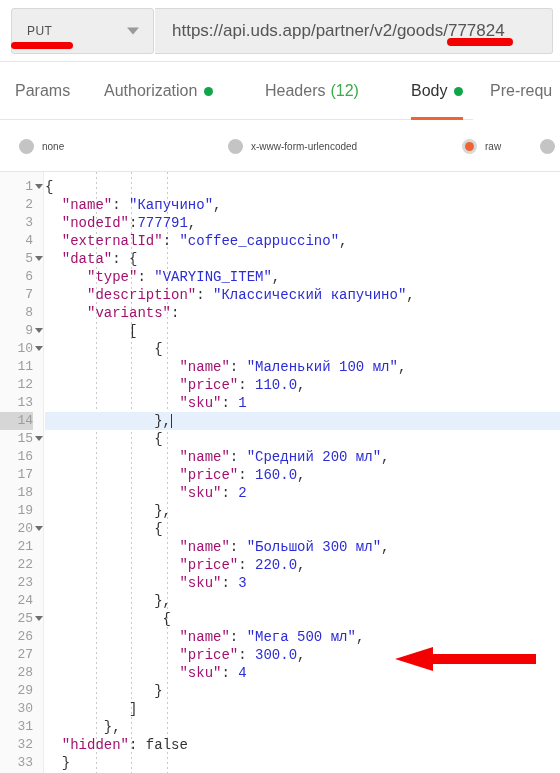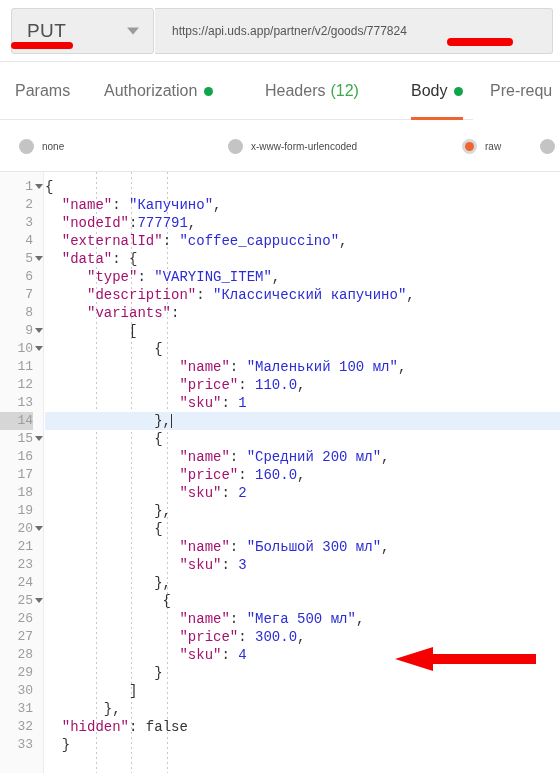--- a/index.html
+++ b/index.html
@@ -21,21 +21,21 @@
     position: absolute; left: 11px; top: 8px;
     width: 143px; height: 46px;
     background: #eeeeee;
     border: 1px solid #d8d8d8;
     border-radius: 3px;
     display: flex; align-items: center;
     cursor: pointer;
   }
   #method-label {
     margin-left: 15px;
-    font-size: 19px; color: #4f4f4f;
+    font-size: 12px; color: #4f4f4f;
     letter-spacing: .4px;
   }
   #method-caret {
     position: absolute; right: 14px; top: 50%;
     transform: translateY(-50%);
     width: 0; height: 0;
     border-left: 6px solid transparent;
     border-right: 6px solid transparent;
     border-top: 7px solid #9a9a9a;
   }
@@ -44,21 +44,21 @@
     width: 398px; height: 46px;
     background: #eeeeee;
     border: 1px solid #d8d8d8;
     border-left: none;
     border-radius: 0 3px 3px 0;
     display: flex; align-items: center;
     overflow: hidden;
   }
   #url-text {
     margin-left: 17px;
-    font-size: 12px; color: #555555;
+    font-size: 17px; color: #555555;
     white-space: nowrap;
   }
 
   
   .annot-underline {
     position: absolute;
     background: #f50000;
     border-radius: 5px;
     z-index: 40;
   }
@@ -291,20 +291,21 @@
       <div class="code-line"><span class="line-num">12</span><span class="line-body"><span class="line-code"><span class="tk-key">                "price"</span><span class="tk-punc">: </span><span class="tk-num">110.0</span><span class="tk-punc">,</span></span></span></div>
       <div class="code-line"><span class="line-num">13</span><span class="line-body"><span class="line-code"><span class="tk-key">                "sku"</span><span class="tk-punc">: </span><span class="tk-num">1</span></span></span></div>
       <div class="code-line active"><span class="line-num">14</span><span class="line-body"><span class="line-code"><span class="tk-punc">             },</span><span class="caret-bar"></span></span></span></div>
       <div class="code-line"><span class="line-num">15</span><span class="fold-caret"></span><span class="line-body"><span class="line-code"><span class="tk-punc">             {</span></span></span></div>
       <div class="code-line"><span class="line-num">16</span><span class="line-body"><span class="line-code"><span class="tk-key">                "name"</span><span class="tk-punc">: </span><span class="tk-str">"Средний 200 мл"</span><span class="tk-punc">,</span></span></span></div>
       <div class="code-line"><span class="line-num">17</span><span class="line-body"><span class="line-code"><span class="tk-key">                "price"</span><span class="tk-punc">: </span><span class="tk-num">160.0</span><span class="tk-punc">,</span></span></span></div>
       <div class="code-line"><span class="line-num">18</span><span class="line-body"><span class="line-code"><span class="tk-key">                "sku"</span><span class="tk-punc">: </span><span class="tk-num">2</span></span></span></div>
       <div class="code-line"><span class="line-num">19</span><span class="line-body"><span class="line-code"><span class="tk-punc">             },</span></span></span></div>
       <div class="code-line"><span class="line-num">20</span><span class="fold-caret"></span><span class="line-body"><span class="line-code"><span class="tk-punc">             {</span></span></span></div>
       <div class="code-line"><span class="line-num">21</span><span class="line-body"><span class="line-code"><span class="tk-key">                "name"</span><span class="tk-punc">: </span><span class="tk-str">"Большой 300 мл"</span><span class="tk-punc">,</span></span></span></div>
+      <div class="code-line"><span class="line-num">22</span><span class="line-body"><span class="line-code"><span class="tk-key">                "price"</span><span class="tk-punc">: </span><span class="tk-num">220.0</span><span class="tk-punc">,</span></span></span></div>
       <div class="code-line"><span class="line-num">23</span><span class="line-body"><span class="line-code"><span class="tk-key">                "sku"</span><span class="tk-punc">: </span><span class="tk-num">3</span></span></span></div>
       <div class="code-line"><span class="line-num">24</span><span class="line-body"><span class="line-code"><span class="tk-punc">             },</span></span></span></div>
       <div class="code-line"><span class="line-num">25</span><span class="fold-caret"></span><span class="line-body"><span class="line-code"><span class="tk-punc">              {</span></span></span></div>
       <div class="code-line"><span class="line-num">26</span><span class="line-body"><span class="line-code"><span class="tk-key">                "name"</span><span class="tk-punc">: </span><span class="tk-str">"Мега 500 мл"</span><span class="tk-punc">,</span></span></span></div>
       <div class="code-line"><span class="line-num">27</span><span class="line-body"><span class="line-code"><span class="tk-key">                "price"</span><span class="tk-punc">: </span><span class="tk-num">300.0</span><span class="tk-punc">,</span></span></span></div>
       <div class="code-line"><span class="line-num">28</span><span class="line-body"><span class="line-code"><span class="tk-key">                "sku"</span><span class="tk-punc">: </span><span class="tk-num">4</span></span></span></div>
       <div class="code-line"><span class="line-num">29</span><span class="line-body"><span class="line-code"><span class="tk-punc">             }</span></span></span></div>
       <div class="code-line"><span class="line-num">30</span><span class="line-body"><span class="line-code"><span class="tk-punc">          ]</span></span></span></div>
       <div class="code-line"><span class="line-num">31</span><span class="line-body"><span class="line-code"><span class="tk-punc">       },</span></span></span></div>
       <div class="code-line"><span class="line-num">32</span><span class="line-body"><span class="line-code"><span class="tk-key">  "hidden"</span><span class="tk-punc">: </span><span class="tk-plain">false</span></span></span></div>

